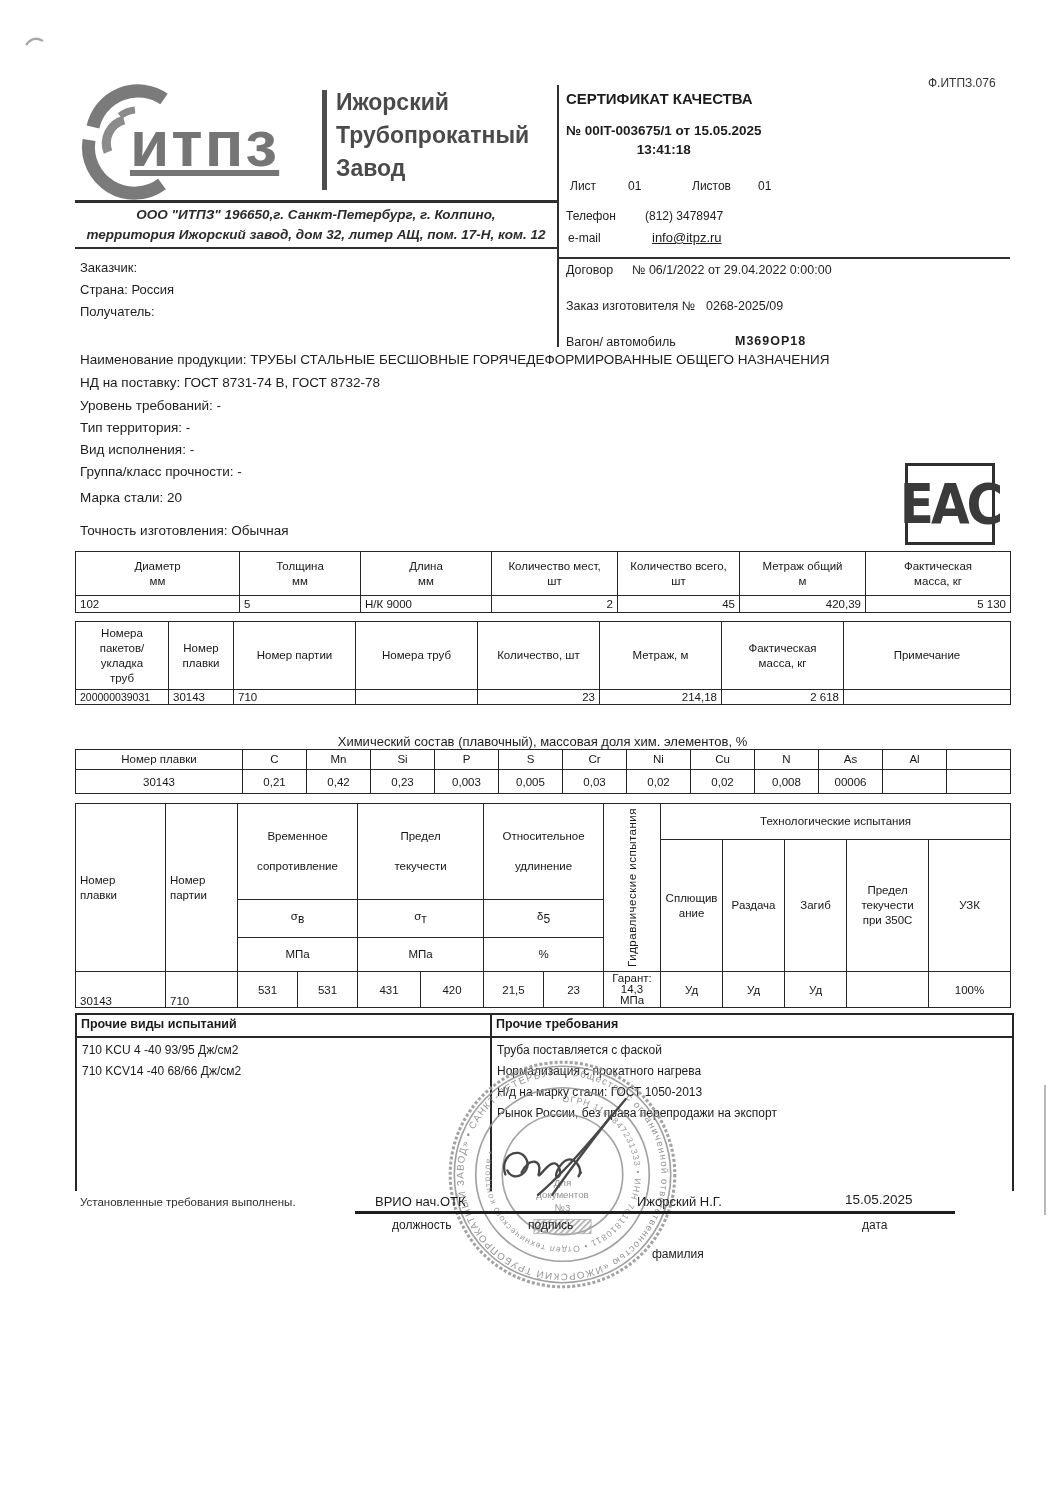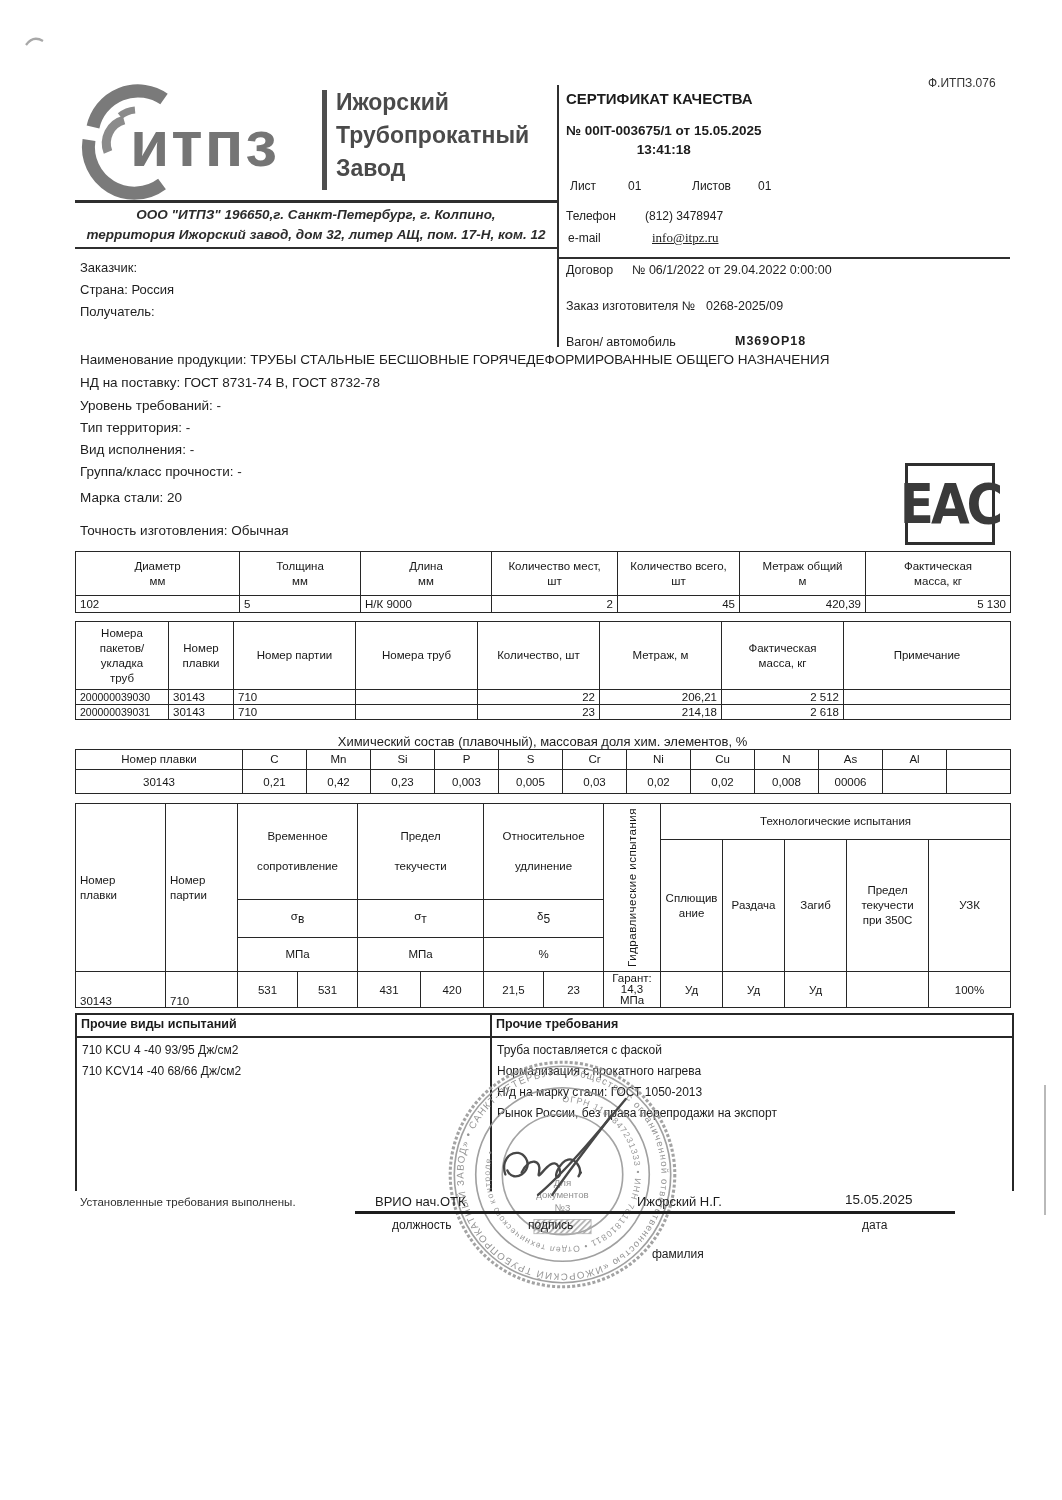--- a/index.html
+++ b/index.html
@@ -4,29 +4,29 @@
 <style>
   html,body{margin:0;padding:0;background:#e8e8e8;}
   .page{position:relative;width:1062px;height:1500px;background:#ffffff;margin:0 auto;
         font-family:"Liberation Sans",sans-serif;color:#1c1c1c;overflow:hidden;}
   .abs{position:absolute;}
   .pre{white-space:pre-line;}
   .b{font-weight:bold;}
   .rule{position:absolute;background:#2f2f2f;}
   
   .form-code{font-size:12px;color:#333;}
-  .logo-acronym{font-size:64px;font-weight:bold;color:#757575;letter-spacing:2px;line-height:80px;}
+  .logo-acronym{font-size:64px;font-weight:bold;color:#757575;letter-spacing:2px;line-height:80px;text-decoration:underline;}
   .company-name{font-size:23px;font-weight:bold;color:#4a4a4a;line-height:33px;}
   .addr{font-size:13.5px;font-weight:bold;font-style:italic;text-align:center;line-height:20px;color:#2b2b2b;}
   .cert-title{font-size:15px;font-weight:bold;}
   .cert-num{font-size:13.5px;font-weight:bold;line-height:19px;}
   .small{font-size:12px;color:#222;}
   .med{font-size:12.5px;color:#1f1f1f;}
   .body-line{font-size:13.5px;color:#1d1d1d;}
-  .email{font-size:13px;text-decoration:underline;font-family:Liberation Serif, serif;}
+  .email{font-size:13px;text-decoration:underline;}
   
   .eac{border:3px solid #2f2f2f;width:84px;height:76px;display:flex;align-items:center;justify-content:center;}
   .eac span{font-family:"DejaVu Sans",sans-serif;font-size:50px;font-weight:800;color:#3a3a3a;letter-spacing:-3px;transform:scaleY(1.12);}
   
   table.t{border-collapse:collapse;table-layout:fixed;position:absolute;}
   table.t td{border:1.8px solid #272727;font-size:11.5px;color:#171717;padding:0 4px;overflow:hidden;vertical-align:middle;}
   td.hd{text-align:center;white-space:pre-line;line-height:15px;font-size:12.3px;}
   td.hleft{white-space:pre-line;line-height:15px;font-size:12.3px;padding-left:6px;}
   td.num{text-align:right;}
   td.ctr{text-align:center;}
@@ -172,30 +172,20 @@
 труб</td>
       <td class="hd">Номер
 плавки</td>
       <td class="hd">Номер партии</td>
       <td class="hd">Номера труб</td>
       <td class="hd">Количество, шт</td>
       <td class="hd">Метраж, м</td>
       <td class="hd">Фактическая
 масса, кг</td>
       <td class="hd">Примечание</td>
-    </tr>
-    <tr style="height:15px">
-      <td style="font-size:10.5px">200000039030</td>
-      <td>30143</td>
-      <td>710</td>
-      <td></td>
-      <td class="num">22</td>
-      <td class="num">206,21</td>
-      <td class="num">2 512</td>
-      <td></td>
     </tr>
     <tr style="height:15px">
       <td style="font-size:10.5px">200000039031</td>
       <td>30143</td>
       <td>710</td>
       <td></td>
       <td class="num">23</td>
       <td class="num">214,18</td>
       <td class="num">2 618</td>
       <td></td>

